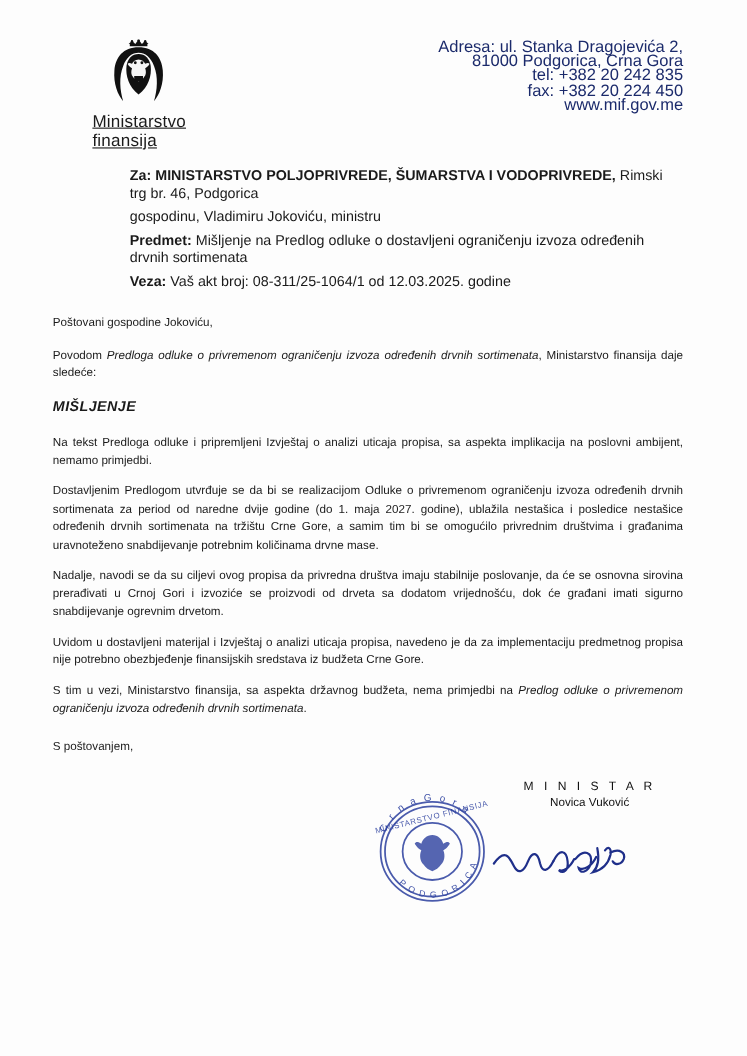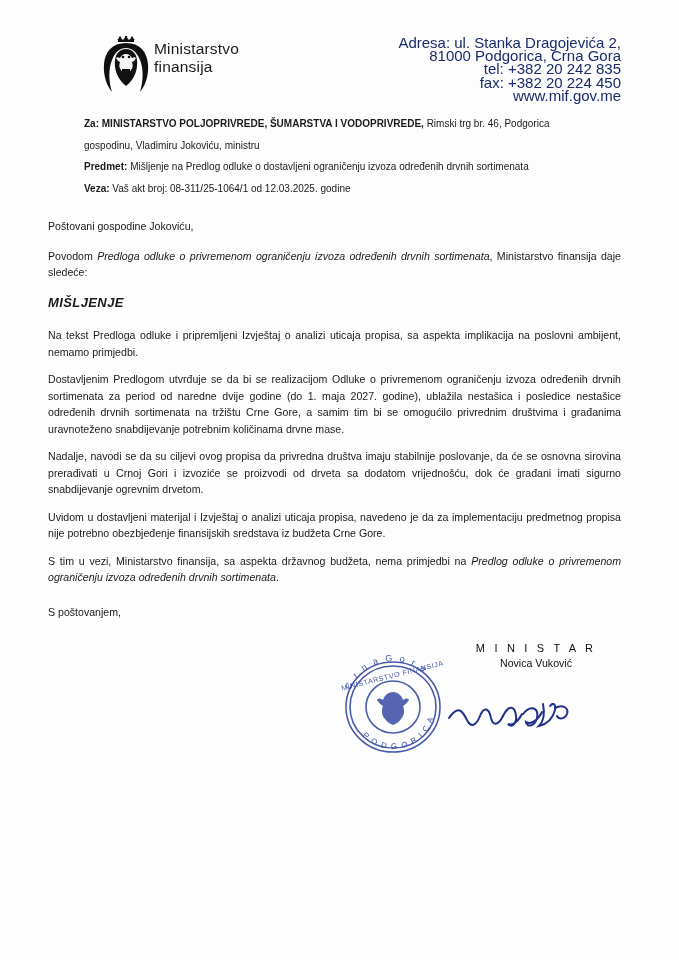--- a/index.html
+++ b/index.html
@@ -25,21 +25,23 @@
 
   
   .header {
     display: flex;
     justify-content: space-between;
     align-items: flex-start;
     padding: 36px 58px 0 84px;
   }
   .letterhead {
     display: flex;
+    flex-direction: column;
     align-items: flex-start;
+    text-decoration: underline;
   }
   .coat {
     width: 56px;
     height: 62px;
     margin-left: 14px;
     position: relative;
   }
   .coat svg { display: block; }
   .ministry-name {
     margin-top: 4px;
@@ -61,22 +63,23 @@
     display: flex;
     justify-content: space-between;
     padding: 20px 58px 0 84px;
     font-size: 10.6px;
     color: #111;
   }
 
   
   .addr-block {
     padding: 14px 58px 0 84px;
-    font-size: 10px;
+    font-size: 13px;
     line-height: 15.5px;
+    margin-left: 34px;
   }
   .addr-block p { margin: 0 0 6px 0; }
   .lbl { font-weight: bold; }
   .recipient { font-weight: bold; }
 
   
   .body-block {
     padding: 16px 58px 0 48px;
     font-size: 10.6px;
     line-height: 16.5px;

